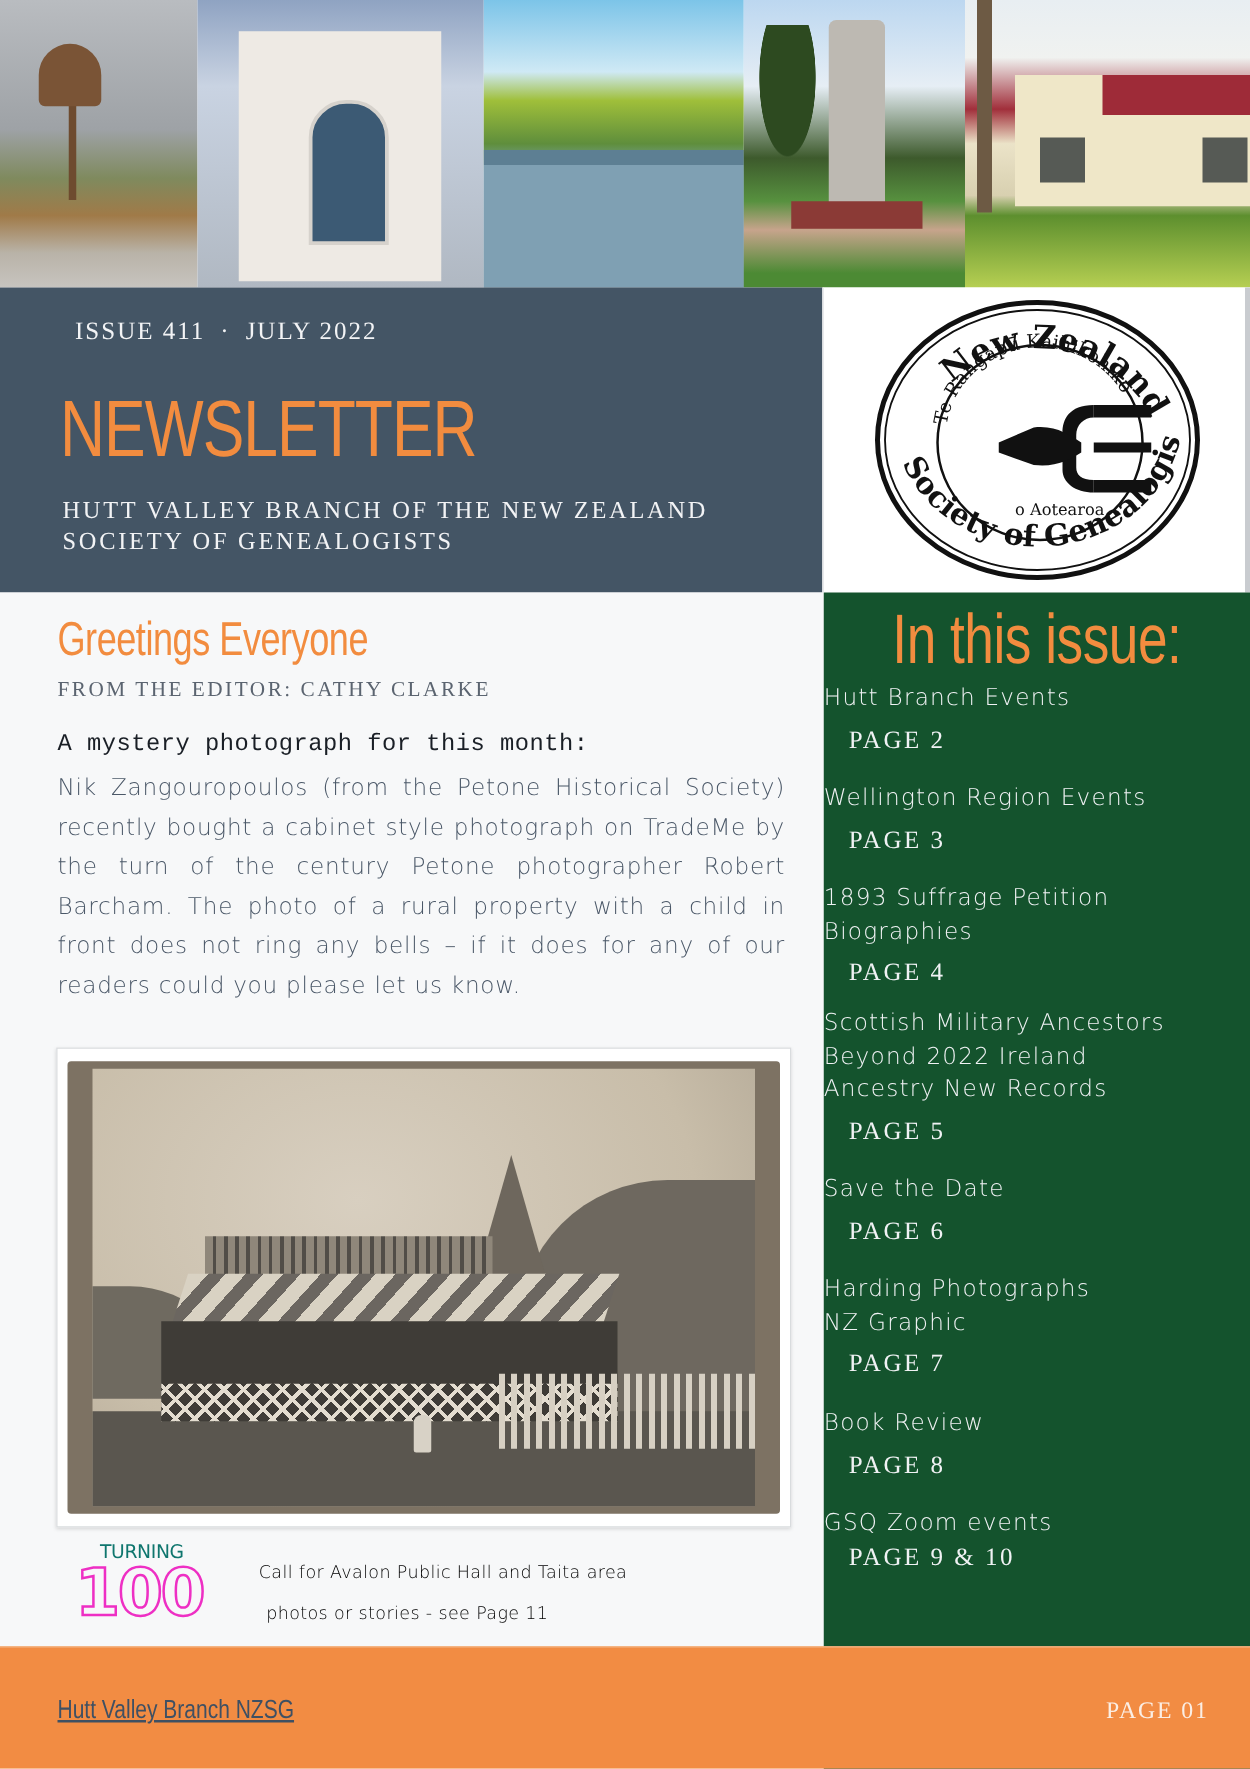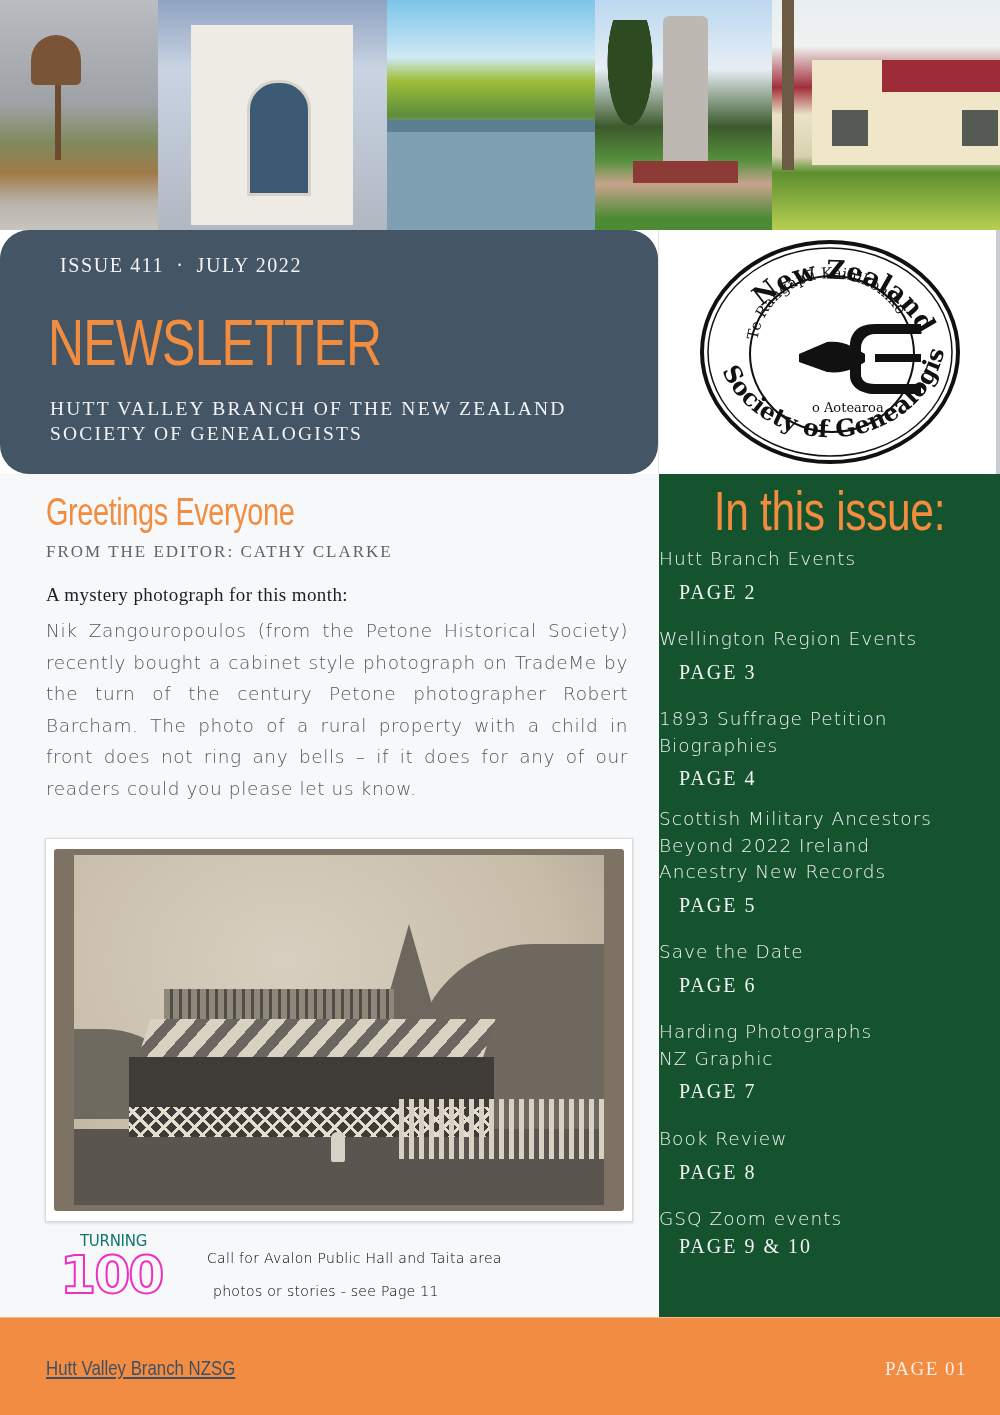--- a/index.html
+++ b/index.html
@@ -22,34 +22,34 @@
   .rail::before { content:""; position:absolute; left:0; top:0; width:208px; height:12px; background:#5d7f93; }
   .obelisk { position:absolute; left:68px; top:16px; width:45px; height:150px; background:#bdb9b2; border-radius:6px 6px 0 0; }
   .obelisk::after { content:""; position:absolute; left:-30px; top:145px; width:105px; height:22px; background:#8b3a36; }
   .palm { position:absolute; left:0; top:20px; width:70px; height:140px; background:radial-gradient(ellipse at 50% 30%, #2d4a20 0 45%, transparent 46%); }
   .cottage { position:absolute; left:40px; top:60px; width:190px; height:105px; background:#efe7c8; }
   .cottage::before { content:""; position:absolute; left:70px; top:0; width:120px; height:32px; background:#9e2b38; }
   .cottage::after { content:""; position:absolute; left:20px; top:50px; width:36px; height:36px; background:#565a55; box-shadow: 130px 0 0 #565a55; }
   .tree { position:absolute; left:0; top:0; width:50px; height:170px; background:linear-gradient(90deg, transparent 10px, #6d5a44 10px, #6d5a44 22px, transparent 22px); }
 
   
-  .hdr { position: absolute; left: 0; top: 230px; width: 658px; height: 244px; background: #445565; border-radius: 29px; }
+  .hdr { position: absolute; left: 0; top: 230px; width: 658px; height: 244px; background: #445565; }
   .issue { position: absolute; left: 60px; top: 24px; color: #f2f3f5; font-family: "Liberation Serif", serif; font-size: 20px; letter-spacing: 1.6px; }
   .issue .dot { margin: 0 12px; }
   .nl-title { position: absolute; left: 48px; top: 78px; color: #f28c3f; font-family: "Liberation Sans Narrow", "Liberation Sans", sans-serif; font-size: 64px; line-height: 70px; letter-spacing: -1px; transform: scaleX(0.78); transform-origin: left; }
   .subtitle { position: absolute; left: 50px; top: 166px; color: #f2f3f5; font-family: "Liberation Serif", serif; font-size: 19.5px; line-height: 25px; letter-spacing: 2.2px; }
 
   .logo-box { position: absolute; left: 658px; top: 230px; width: 342px; height: 244px; background: #ffffff; border-left: 1px solid #e2e4e6; border-right: 4px solid #c9ccd0; }
   .logo-svg { position: absolute; left: 36px; top: 6px; }
 
   
   .main { position: absolute; left: 0; top: 474px; width: 659px; height: 843px; background: #f7f8f9; }
   .greet { position: absolute; left: 46px; top: 14px; color: #f28c3f; font-family: "Liberation Sans", sans-serif; font-size: 38px; line-height: 48px; transform: scaleX(0.76); transform-origin: left; letter-spacing: -0.5px; }
   .from { position: absolute; left: 46px; top: 68px; color: #5b6470; font-family: "Liberation Serif", serif; font-size: 17px; letter-spacing: 2px; }
-  .lead { position: absolute; left: 46px; top: 110px; color: #1a1f26; font-family: Liberation Serif, serif; font-size: 19px; letter-spacing: 0.4px; font-weight: 300; }
+  .lead { position: absolute; left: 46px; top: 110px; color: #1a1f26; font-family: Liberation Mono, monospace; font-size: 19px; letter-spacing: 0.4px; font-weight: 300; }
   .body-text { position: absolute; left: 46px; top: 141px; width: 582px; color: #4b5868; font-family: "DejaVu Sans", sans-serif; font-size: 18.5px; line-height: 31.6px; text-align: justify; letter-spacing: 0.6px; font-weight: 300; }
 
   .frame { position: absolute; left: 45px; top: 364px; width: 588px; height: 384px; background: #ffffff; border: 1px solid #d9dcde; box-shadow: 0 1px 3px rgba(0,0,0,0.15); }
   .photo { position: absolute; left: 8px; top: 10px; width: 570px; height: 362px; background: #7d7263; border-radius: 3px; overflow: hidden; }
   .photo-sky { position:absolute; left:20px; top:6px; width:530px; height:350px; background: radial-gradient(ellipse at 40% 30%, #d8cfc0 0%, #c8bda9 60%, #a99f8e 100%); }
   .hill-l { position:absolute; left:20px; top:180px; width:120px; height:90px; background:#6f6a60; border-radius: 0 90px 0 0; }
   .hill-r { position:absolute; left:360px; top:95px; width:190px; height:190px; background:#6e685f; border-radius: 120px 0 0 0; }
   .ground { position:absolute; left:20px; top:280px; width:530px; height:76px; background:#5a564f; }
   .house-roof { position:absolute; left:90px; top:170px; width:345px; height:40px; background: repeating-linear-gradient(120deg, #d9d2c3 0 14px, #6b6660 14px 26px); transform: skewX(-18deg); }
   .house-upper { position:absolute; left:110px; top:140px; width:230px; height:40px; background: repeating-linear-gradient(90deg, #8f877a 0 6px, #514d47 6px 9px); }

